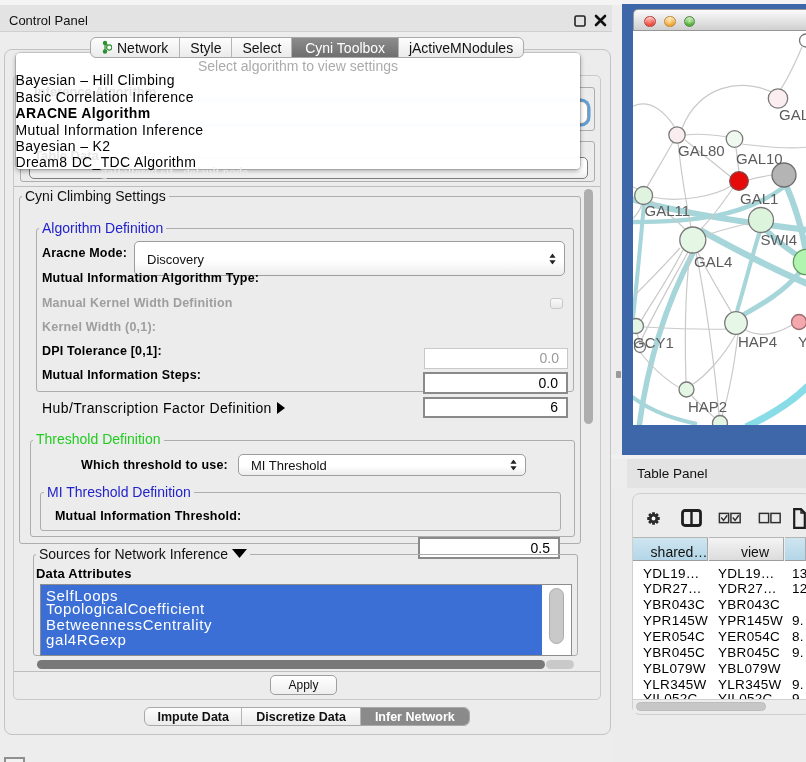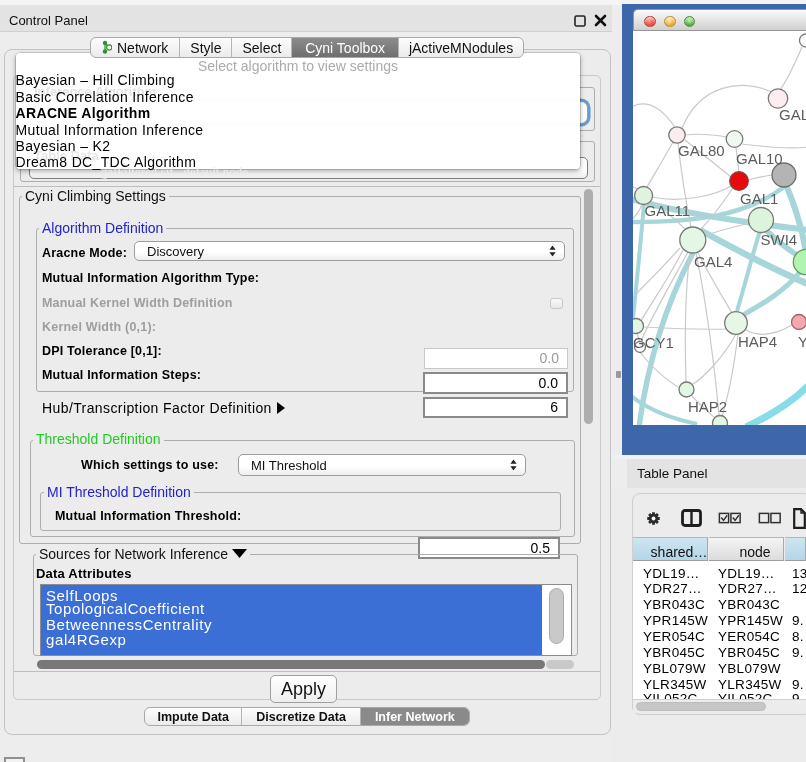--- a/index.html
+++ b/index.html
@@ -51,22 +51,22 @@
 .field { position:absolute; background:#fff; text-align:right; font-size:14px;
   color:#000; padding-right:8px;margin-top:32px; }
 
 #attrlist { left:40px; top:584px; width:532px; height:72px; background:#fff;
   border:1px solid #8c8c8c; overflow:hidden; }
 #attrsel { position:absolute; left:0px; top:0px; width:501px; height:71px; background:#3b6fd6; }
 #attrsel div { color:#fff; font-size:15px; letter-spacing:0.6px; padding-left:5px; height:15.8px; line-height:15.8px; }
 #listthumb { position:absolute; left:508px; top:3px; width:15px; height:56px;
   background:#c9c9c9; border:1px solid #ababab; border-radius:8px; }
 
-#apply { left:270px; top:675px; width:67px; height:28px; background:linear-gradient(#ffffff,#eeeeee);
-  border:1px solid #9f9f9f; border-radius:5px; font-size:18px; color:#111;
+#apply { left:270px; top:675px; width:67px; height:20px; background:linear-gradient(#ffffff,#eeeeee);
+  border:1px solid #9f9f9f; border-radius:5px; font-size:12px; color:#111;
   display:flex; align-items:center; justify-content:center; }
 
 #popup { z-index:10; left:16px; top:53px; width:564px; height:116px; background:rgba(255,255,255,0.98);
   border-radius:4px; box-shadow:0 2px 5px rgba(0,0,0,0.35), 0 0 0 0.6px rgba(0,0,0,0.25); }
 #popup .hdr { position:absolute; left:0; right:0; top:5px; text-align:center;
   color:#ababab; font-size:14px; }
 #popup .it { position:absolute; left:-0.5px; font-size:14px; letter-spacing:0.35px; color:#000; white-space:nowrap; }
 #minisq { left:4px; top:757px; width:21px; height:12px; border:2px solid #8f8f8f; background:#f2f2f2; }
 
 #desk { left:622px; top:4px; width:184px; height:451px; background:#3e67a9; }
@@ -121,21 +121,21 @@
 
   
   <div class="grp" style="left:19px;top:196px;width:562px;height:348px;"></div>
   <div class="grptitle" style="left:22px;top:190px;color:#111;">Cyni Climbing Settings</div>
 
   
   <div class="grp" style="left:36px;top:228px;width:538px;height:164px;"></div>
   <div class="grptitle" style="left:39px;top:222px;color:#2222cc;">Algorithm Definition</div>
 
   <div class="lbl" style="left:42px;top:246px;">Aracne Mode:</div>
-  <div class="combo" style="left:134px;top:241px;width:431px;height:20px;">
+  <div class="combo" style="left:134px;top:241px;width:431px;height:35px;">
     <span>Discovery</span>
     <svg class="arr" viewBox="0 0 7 11">
         <path d="M3.5,0 L6.6,4.3 L0.4,4.3 Z" fill="#222"></path>
         <path d="M3.5,11 L6.6,6.7 L0.4,6.7 Z" fill="#222"></path>
       </svg>
   </div>
   <div class="lbl" style="left:42px;top:271px;">Mutual Information Algorithm Type:</div>
   <div class="lbl dis" style="left:42px;top:296px;">Manual Kernel Width Definition</div>
   <div class="abs" style="left:550px;top:298px;width:13px;height:11px;background:linear-gradient(#fafafa,#e8e8e8);border:1px solid #c8c8c8;border-radius:3px;"></div>
   <div class="lbl dis" style="left:42px;top:320px;">Kernel Width (0,1):</div>
@@ -146,21 +146,21 @@
   <div class="field" style="left:423px;top:365px;width:145px;height:21px;border:2px solid #8a8a8a;line-height:17px;">6</div>
 
   <div class="abs" style="left:42px;top:400px;font-size:14px;letter-spacing:0.4px;color:#000;">Hub/Transcription Factor Definition</div>
   <svg class="abs" style="left:276px;top:402px;" width="10" height="12" viewBox="0 0 10 12">
       <path d="M1,0 L9,6 L1,12 Z" fill="#000"></path>
     </svg>
 
   
   <div class="grp" style="left:30px;top:440px;width:545px;height:97px;"></div>
   <div class="grptitle" style="left:33px;top:433px;color:#1fcc1f;">Threshold Definition</div>
-  <div class="lbl" style="left:81px;top:458px;">Which settings to use:</div>
+  <div class="lbl" style="left:81px;top:458px;">Which threshold to use:</div>
   <div class="combo" style="left:238px;top:454px;width:288px;height:22px;">
     <span>MI Threshold</span>
     <svg class="arr" viewBox="0 0 7 11">
         <path d="M3.5,0 L6.6,4.3 L0.4,4.3 Z" fill="#222"></path>
         <path d="M3.5,11 L6.6,6.7 L0.4,6.7 Z" fill="#222"></path>
       </svg>
   </div>
   <div class="grp" style="left:40px;top:492px;width:521px;height:39px;"></div>
   <div class="grptitle" style="left:44px;top:486px;color:#2222cc;">MI Threshold Definition</div>
   <div class="lbl" style="left:55px;top:509px;">Mutual Information Threshold:</div>
@@ -336,21 +336,21 @@
     <rect x="1" y="1.5" width="10" height="10" fill="none" stroke="#2f2f2f" stroke-width="1.6"></rect>
     <rect x="13.5" y="1.5" width="10" height="10" fill="none" stroke="#2f2f2f" stroke-width="1.6"></rect>
   </svg>
   <svg class="abs" style="left:793px;top:508px;" width="13" height="21" viewBox="0 0 13 21">
     <path d="M1.2,1.2 L8,1.2 L11.8,5 L11.8,19.8 L1.2,19.8 Z" fill="none" stroke="#1e1e1e" stroke-width="2.2"></path>
     <path d="M8,1.2 L8,5 L11.8,5" fill="none" stroke="#1e1e1e" stroke-width="1.4"></path>
   </svg>
 
   
   <div class="hdrcell" style="left:633px;width:75px;background:linear-gradient(#cfe5f0,#b3d6e8);">shared…</div>
-  <div class="hdrcell" style="left:709px;width:75px;background:linear-gradient(#f4f4f4,#dcdcdc);">node</div>
+  <div class="hdrcell" style="left:709px;width:75px;background:linear-gradient(#f4f4f4,#dcdcdc);">view</div>
   <div class="hdrcell" style="left:785px;width:21px;background:linear-gradient(#cfe5f0,#b3d6e8);"></div>
 
   
   <div class="abs" style="left:633px;top:561px;width:173px;height:138px;overflow:hidden;background:#ffffff;">
     <div class="trow" style="left:10px;top:4.5px;">YDL19…</div>
       <div class="trow" style="left:85px;top:4.5px;">YDL19…</div>
       <div class="trow" style="left:159px;top:4.5px;">13.</div>
       <div class="trow" style="left:10px;top:20.4px;">YDR27…</div>
       <div class="trow" style="left:85px;top:20.4px;">YDR27…</div>
       <div class="trow" style="left:159px;top:20.4px;">12.</div>

